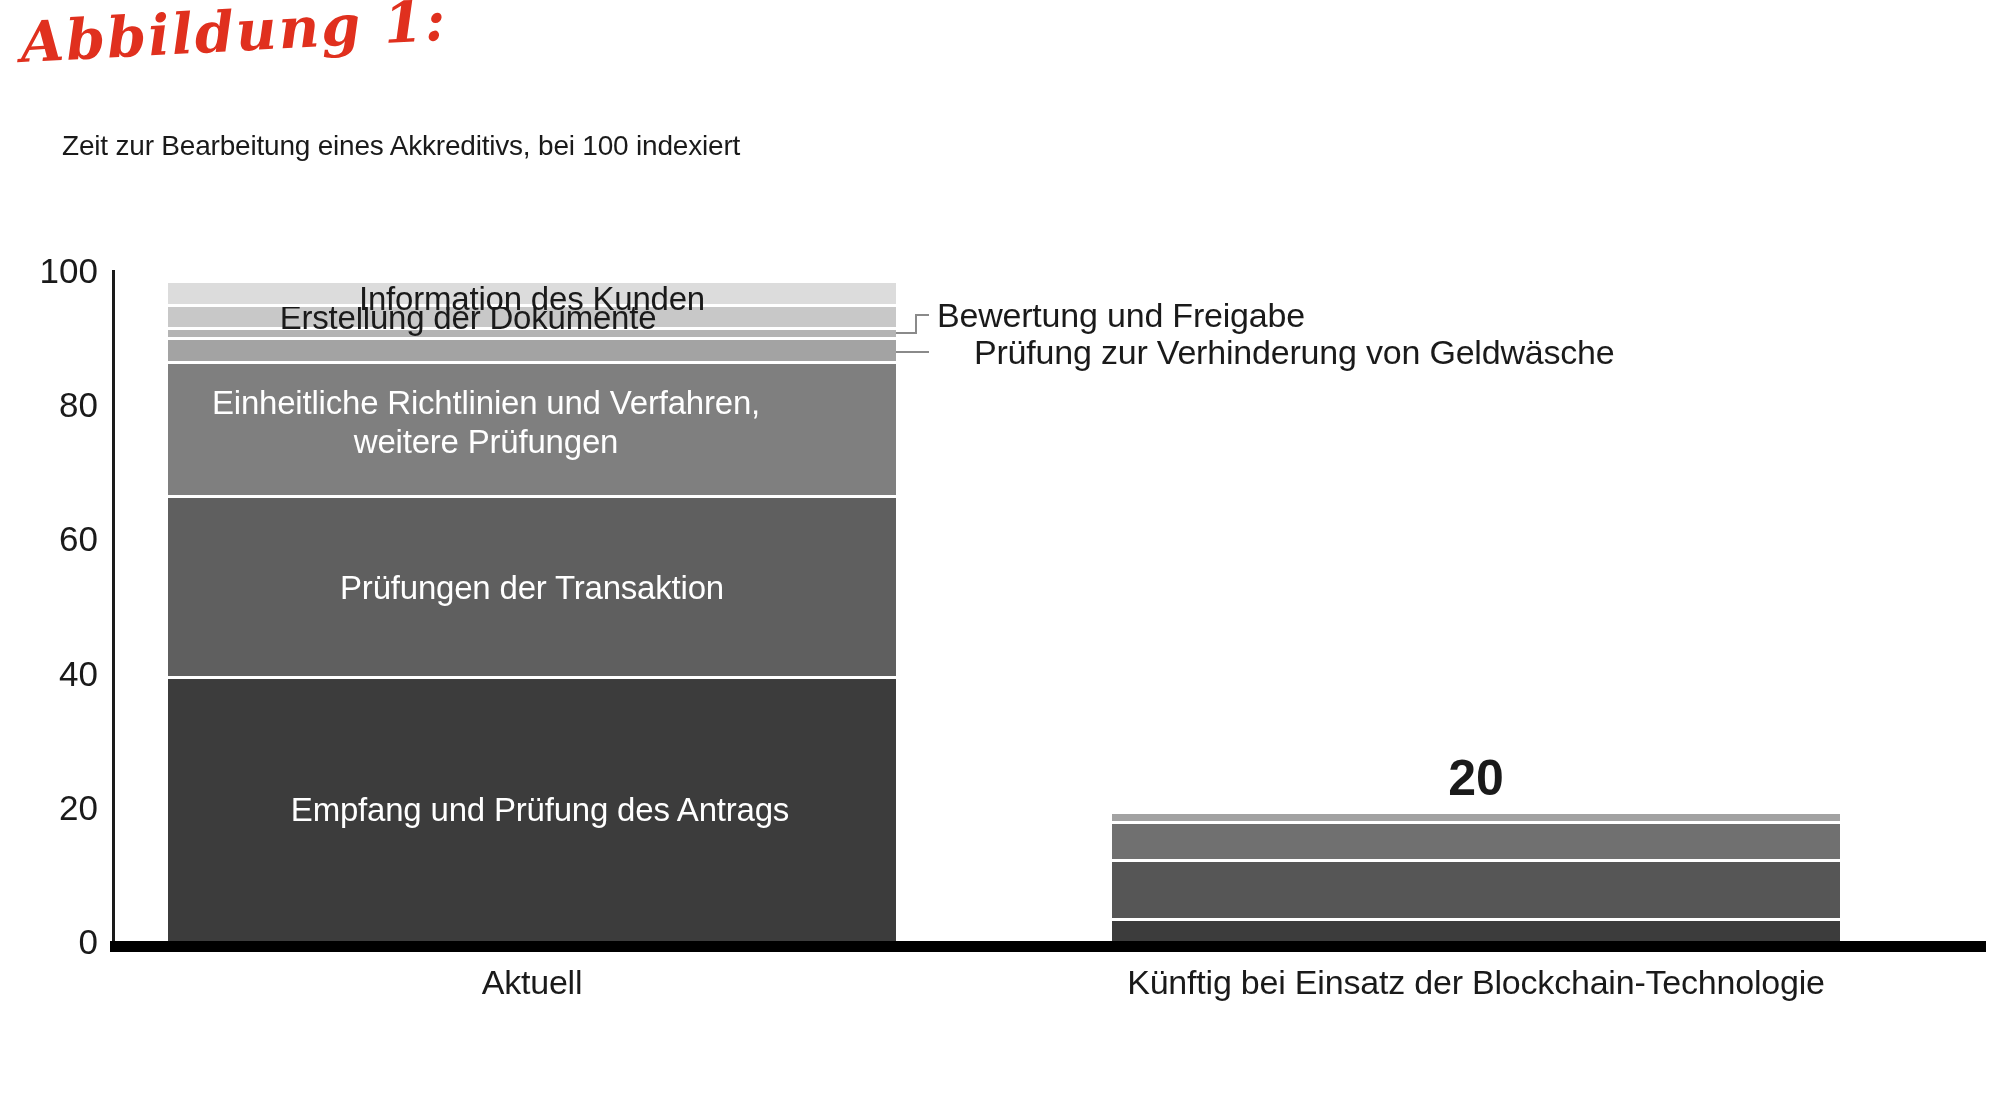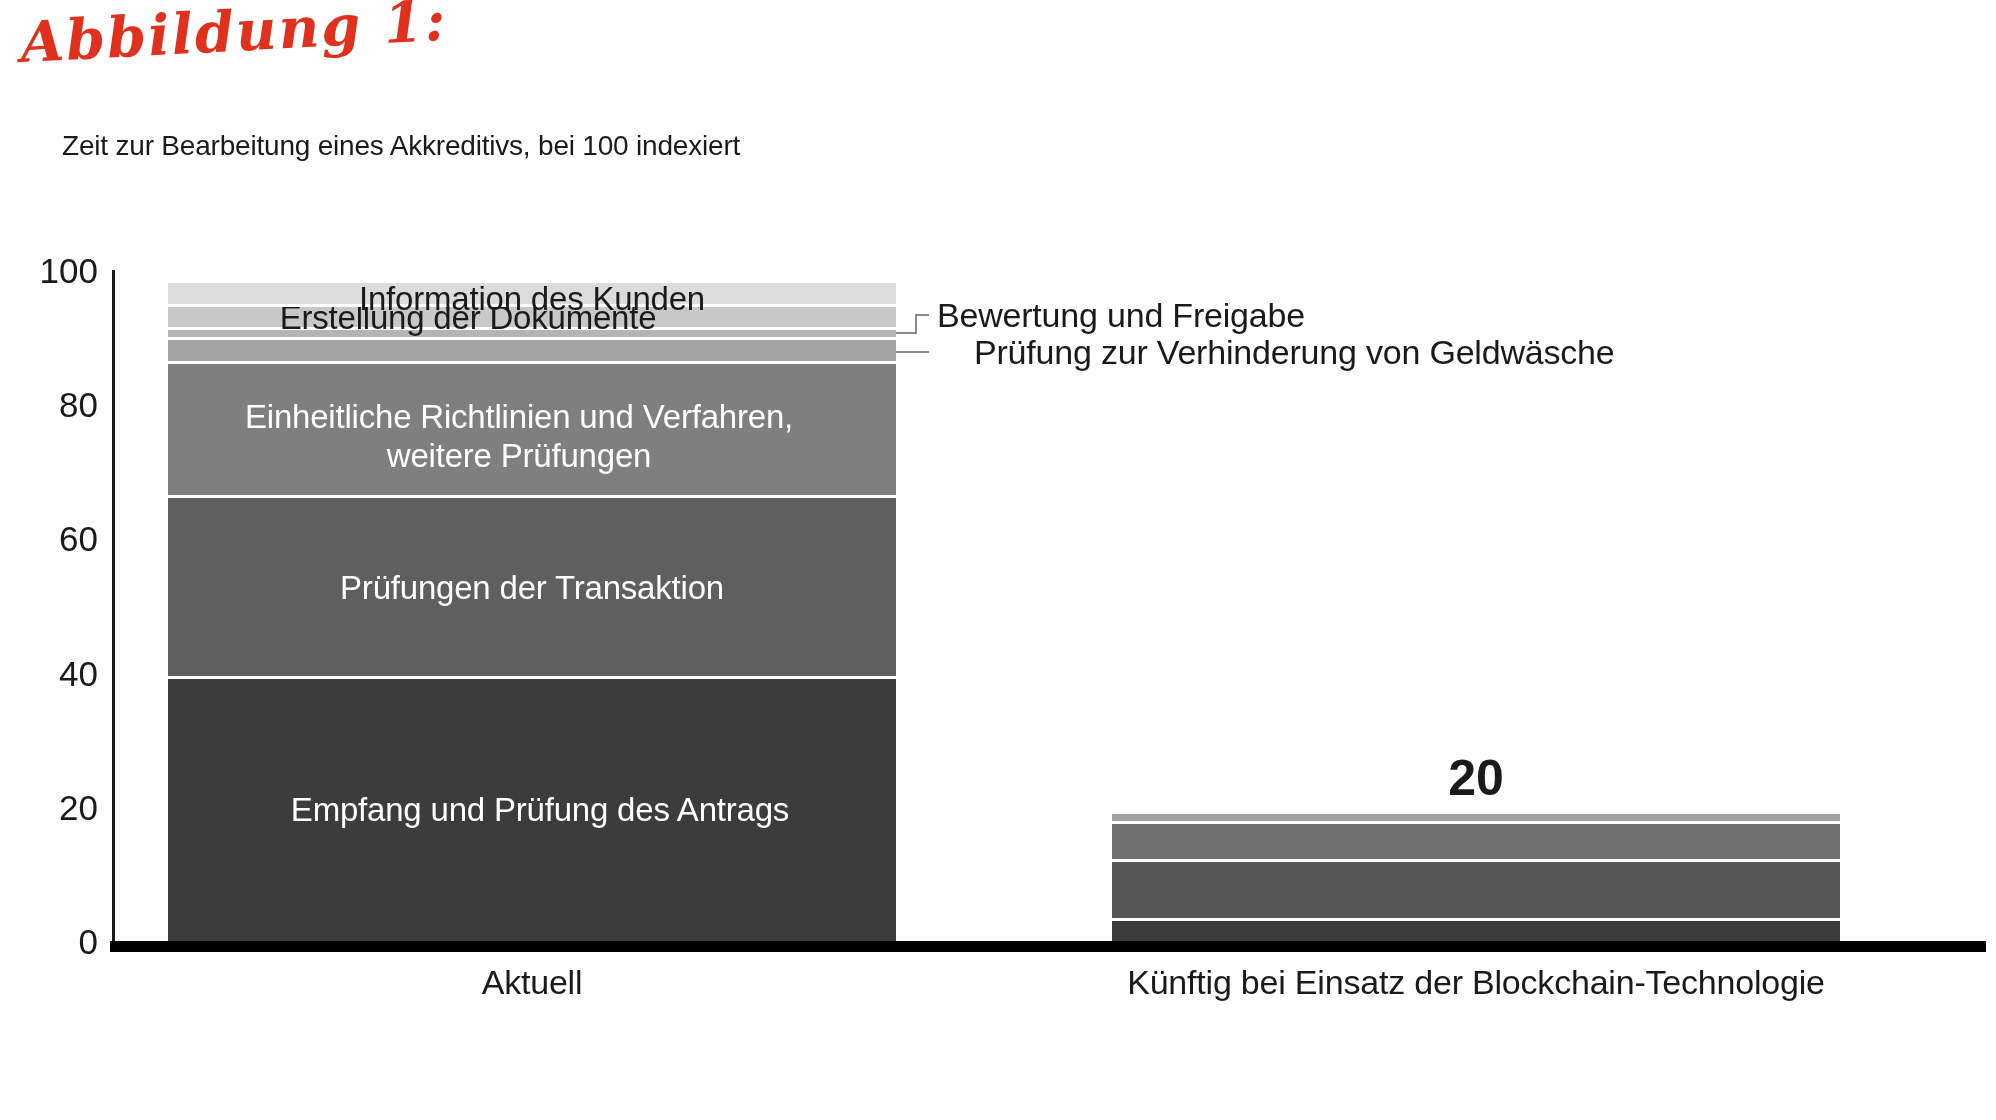--- a/index.html
+++ b/index.html
@@ -49,21 +49,21 @@
       <div class="y-tick-label" style="left: 18px; width: 80px; top: 789.8px;">20</div>
       <div class="y-tick-label" style="left: 18px; width: 80px; top: 655.6px;">40</div>
       <div class="y-tick-label" style="left: 18px; width: 80px; top: 521.4px;">60</div>
       <div class="y-tick-label" style="left: 18px; width: 80px; top: 387.2px;">80</div>
       <div class="y-tick-label" style="left: 18px; width: 80px; top: 253px;">100</div>
       <div class="bar-segment" style="left: 168px; top: 679.31px; width: 728px; height: 261.69px; background: rgb(60, 60, 60);"></div>
       <div class="seg-label light" style="left: 176px; top: 679.31px; width: 728px; height: 261.69px;">Empfang und Prüfung des Antrags</div>
       <div class="bar-segment" style="left: 168px; top: 498.14px; width: 728px; height: 181.17px; background: rgb(95, 95, 95); border-bottom: 3px solid rgb(255, 255, 255);"></div>
       <div class="seg-label light" style="left: 168px; top: 498.14px; width: 728px; height: 181.17px;">Prüfungen der Transaktion</div>
       <div class="bar-segment" style="left: 168px; top: 363.94px; width: 728px; height: 134.2px; background: rgb(127, 127, 127); border-bottom: 3px solid rgb(255, 255, 255);"></div>
-      <div class="seg-label light" style="left: 168px; top: 370px; width: 636px; height: 134.2px; padding-left: 33px;">Einheitliche Richtlinien und Verfahren,
+      <div class="seg-label light" style="left: 168px; top: 356px; width: 636px; height: 134.2px;">Einheitliche Richtlinien und Verfahren,
 weitere Prüfungen</div>
       <div class="bar-segment" style="left: 168px; top: 340.455px; width: 728px; height: 23.485px; background: rgb(163, 163, 163); border-bottom: 3px solid rgb(255, 255, 255);"></div>
       <div class="callout-line" style="left: 896px; top: 351.197px; width: 33px; height: 2px;"></div>
       <div class="callout-label" style="left: 974px; top: 332.197px;">Prüfung zur Verhinderung von Geldwäsche</div>
       <div class="bar-segment" style="left: 168px; top: 330.39px; width: 728px; height: 10.065px; background: rgb(180, 180, 180); border-bottom: 3px solid rgb(255, 255, 255);"></div>
       <div class="callout-line" style="left: 896px; top: 332.39px; width: 21px; height: 2px;"></div>
       <div class="callout-line" style="left: 915px; top: 315.423px; width: 2px; height: 18.9675px;"></div>
       <div class="callout-line" style="left: 915px; top: 314.423px; width: 14px; height: 2px;"></div>
       <div class="callout-label" style="left: 937px; top: 295.423px;">Bewertung und Freigabe</div>
       <div class="bar-segment" style="left: 168px; top: 306.905px; width: 728px; height: 23.485px; background: rgb(200, 200, 200); border-bottom: 3px solid rgb(255, 255, 255);"></div>

